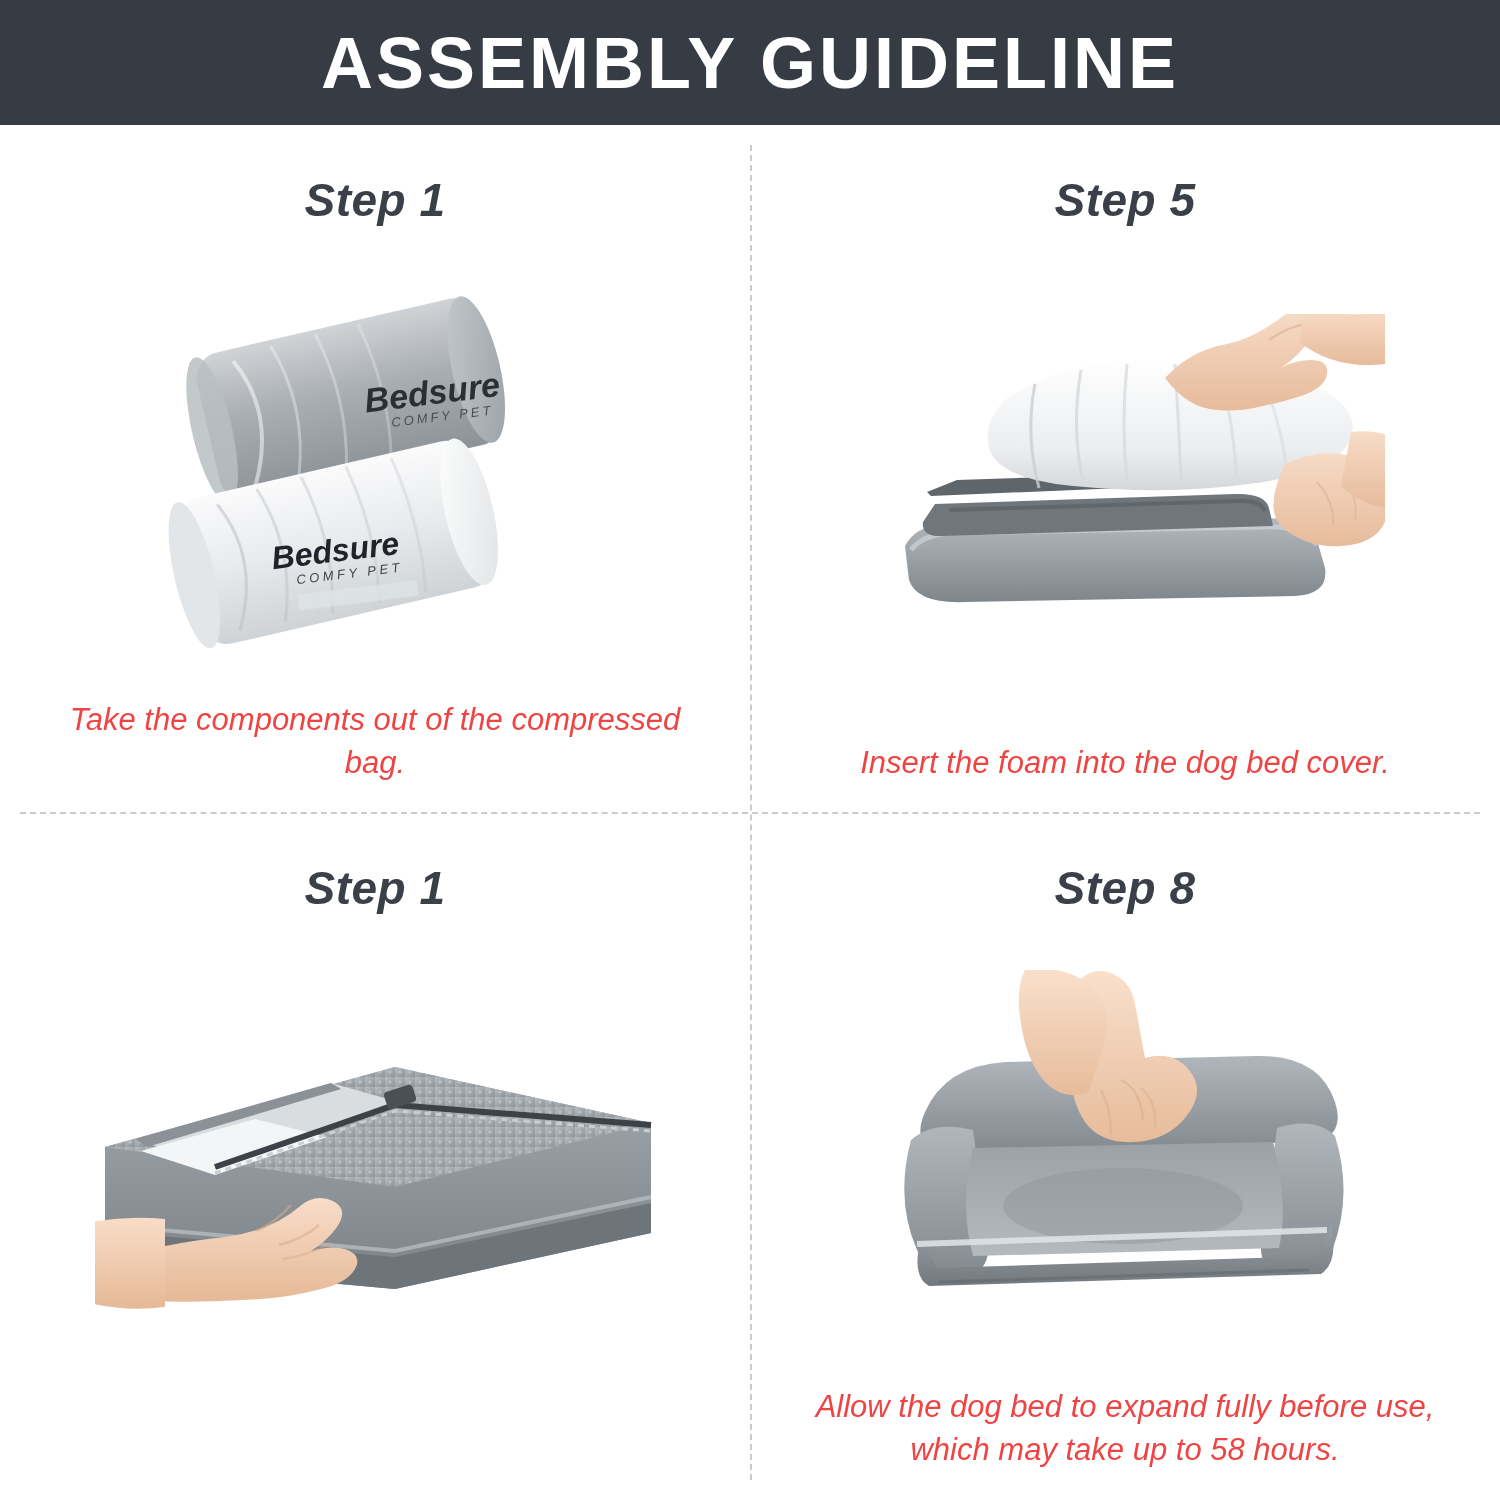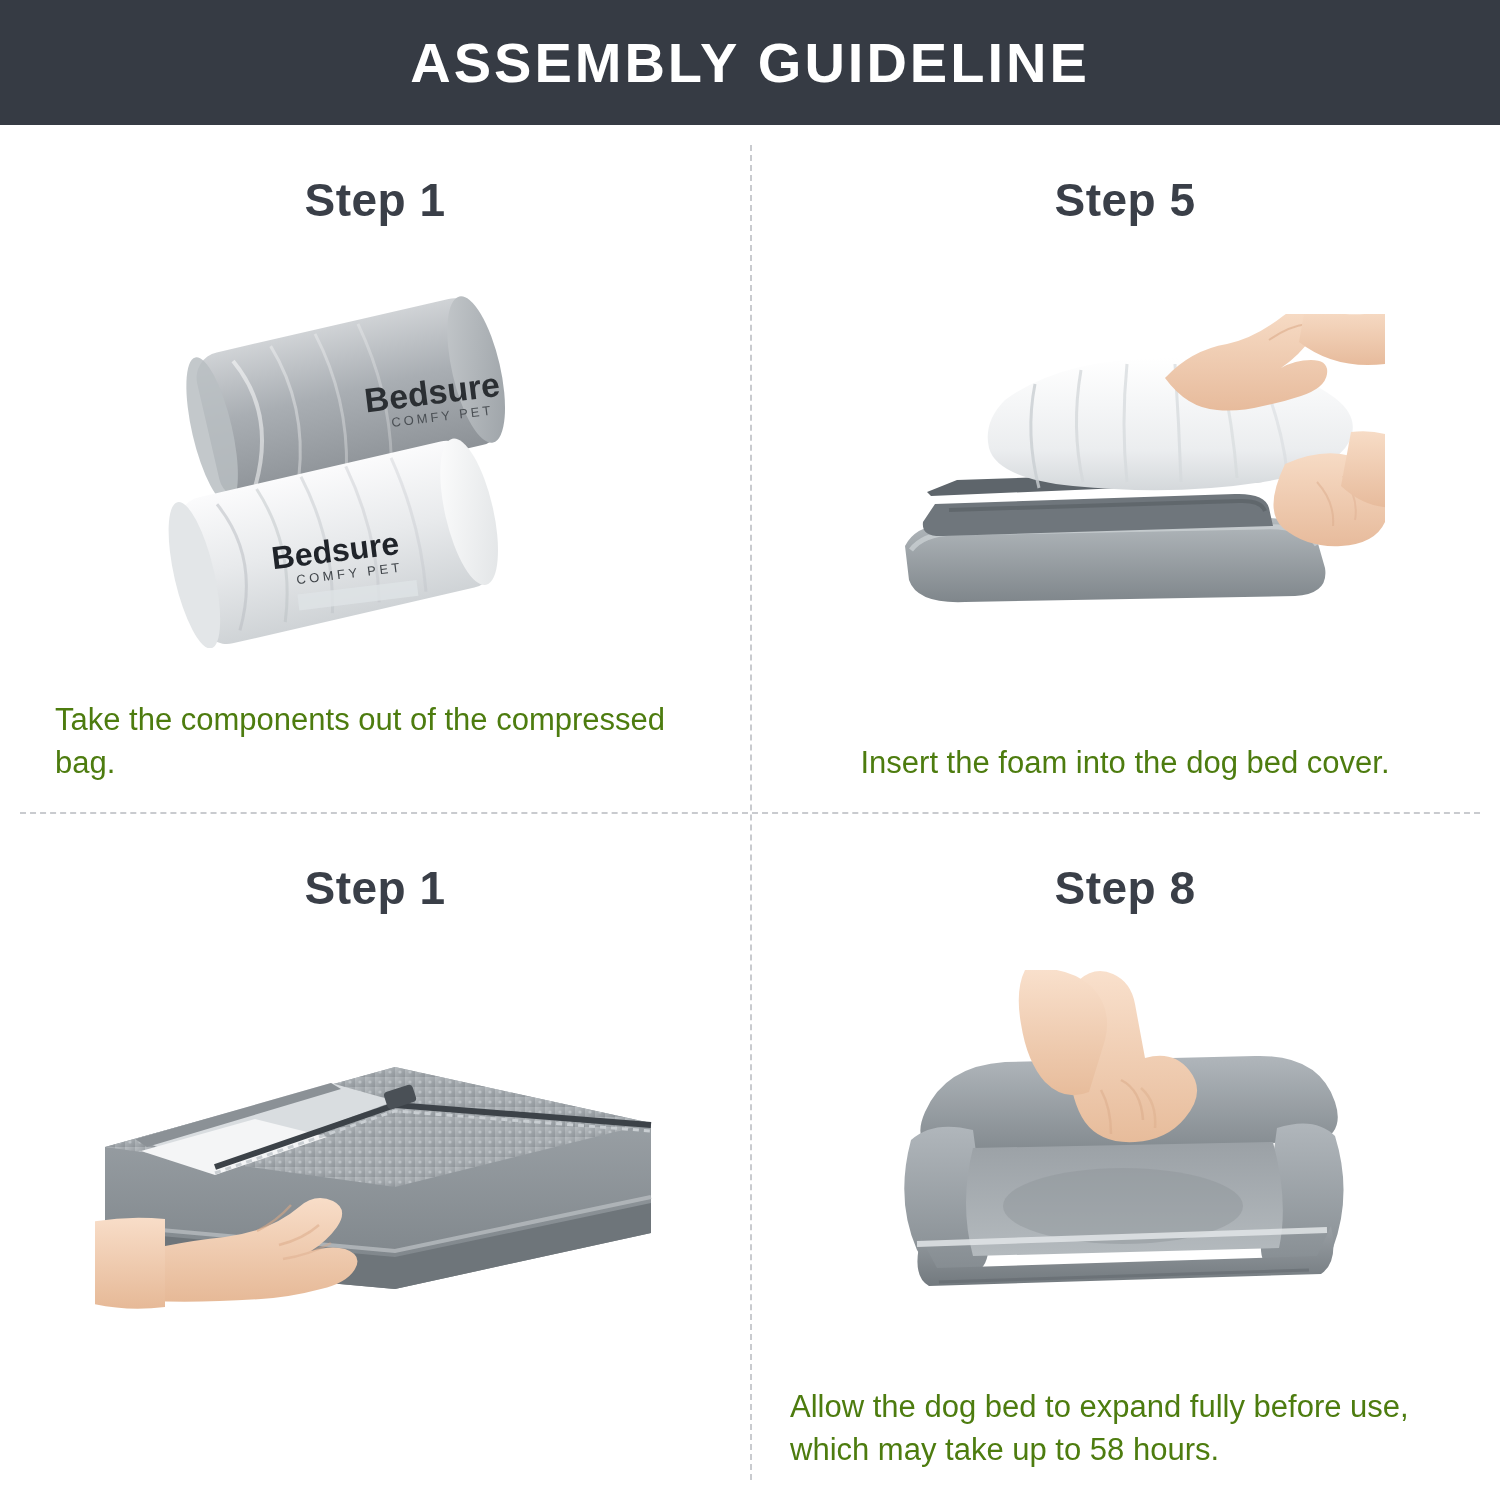--- a/index.html
+++ b/index.html
@@ -22,21 +22,21 @@
   }
   .header {
     height: 125px;
     background: #363b44;
     display: flex;
     align-items: center;
     justify-content: center;
   }
   .header-title {
     color: #ffffff;
-    font-size: 56px;
+    font-size: 72px;
     letter-spacing: 3px;
     font-weight: bold;
   }
   .grid {
     position: relative;
     width: 1500px;
     height: 1375px;
     display: grid;
     grid-template-columns: 1fr 1fr;
     grid-template-rows: 1fr 1fr;
@@ -58,40 +58,41 @@
     height: 0;
     border-top: 2px dashed #c9cbcf;
   }
   .cell {
     position: relative;
     display: flex;
     flex-direction: column;
     align-items: center;
     padding: 30px 40px 10px 40px;
     box-sizing: border-box;
+    font-style: italic;
   }
   .step-title {
     font-size: 46px;
     font-weight: bold;
     color: #3a3f48;
     margin: 18px 0 0 0;
     letter-spacing: 0.5px;
   }
   .art {
     flex: 1 1 auto;
     width: 100%;
     display: flex;
     align-items: center;
     justify-content: center;
     min-height: 0;
   }
   .caption {
     font-size: 31px;
-    color: #4d7c0f;
-    text-align: left;
+    color: #ef4444;
+    text-align: center;
     line-height: 1.38;
     max-width: 640px;
     margin-bottom: 18px;
   }
   .caption.wide { max-width: 700px; }
   svg { display: block; }
 </style>
 </head>
 <body>
 

